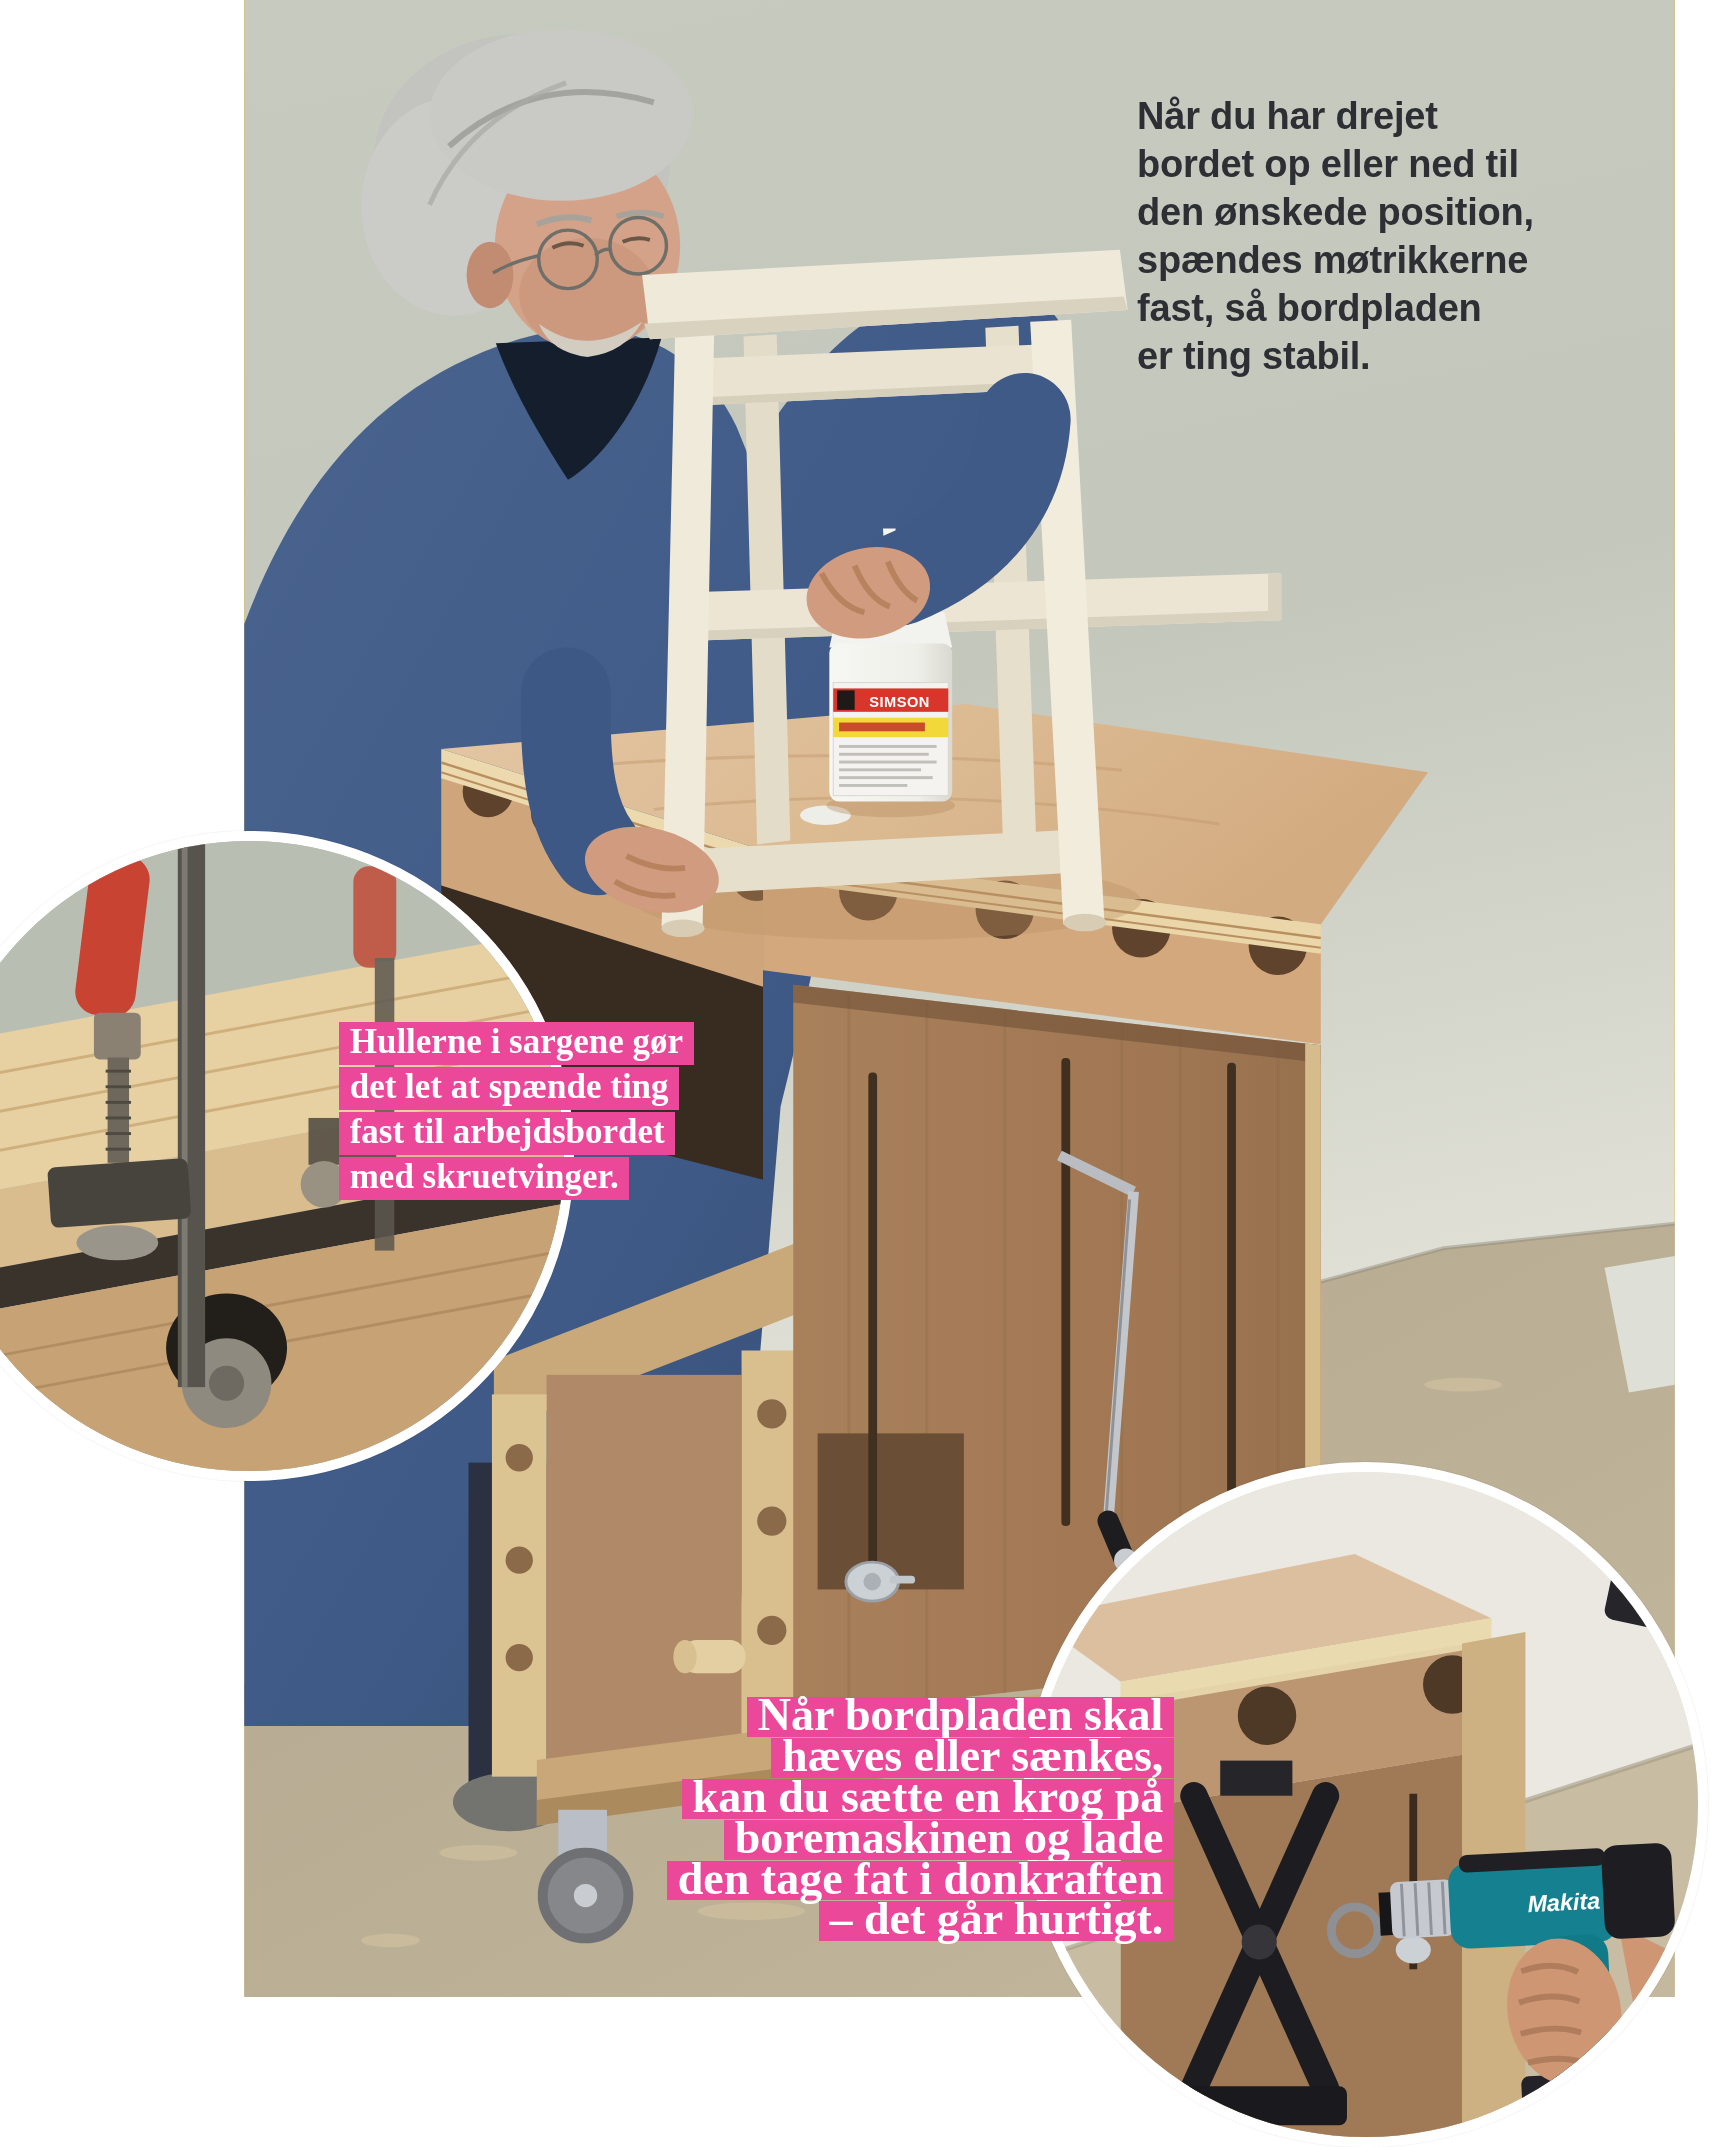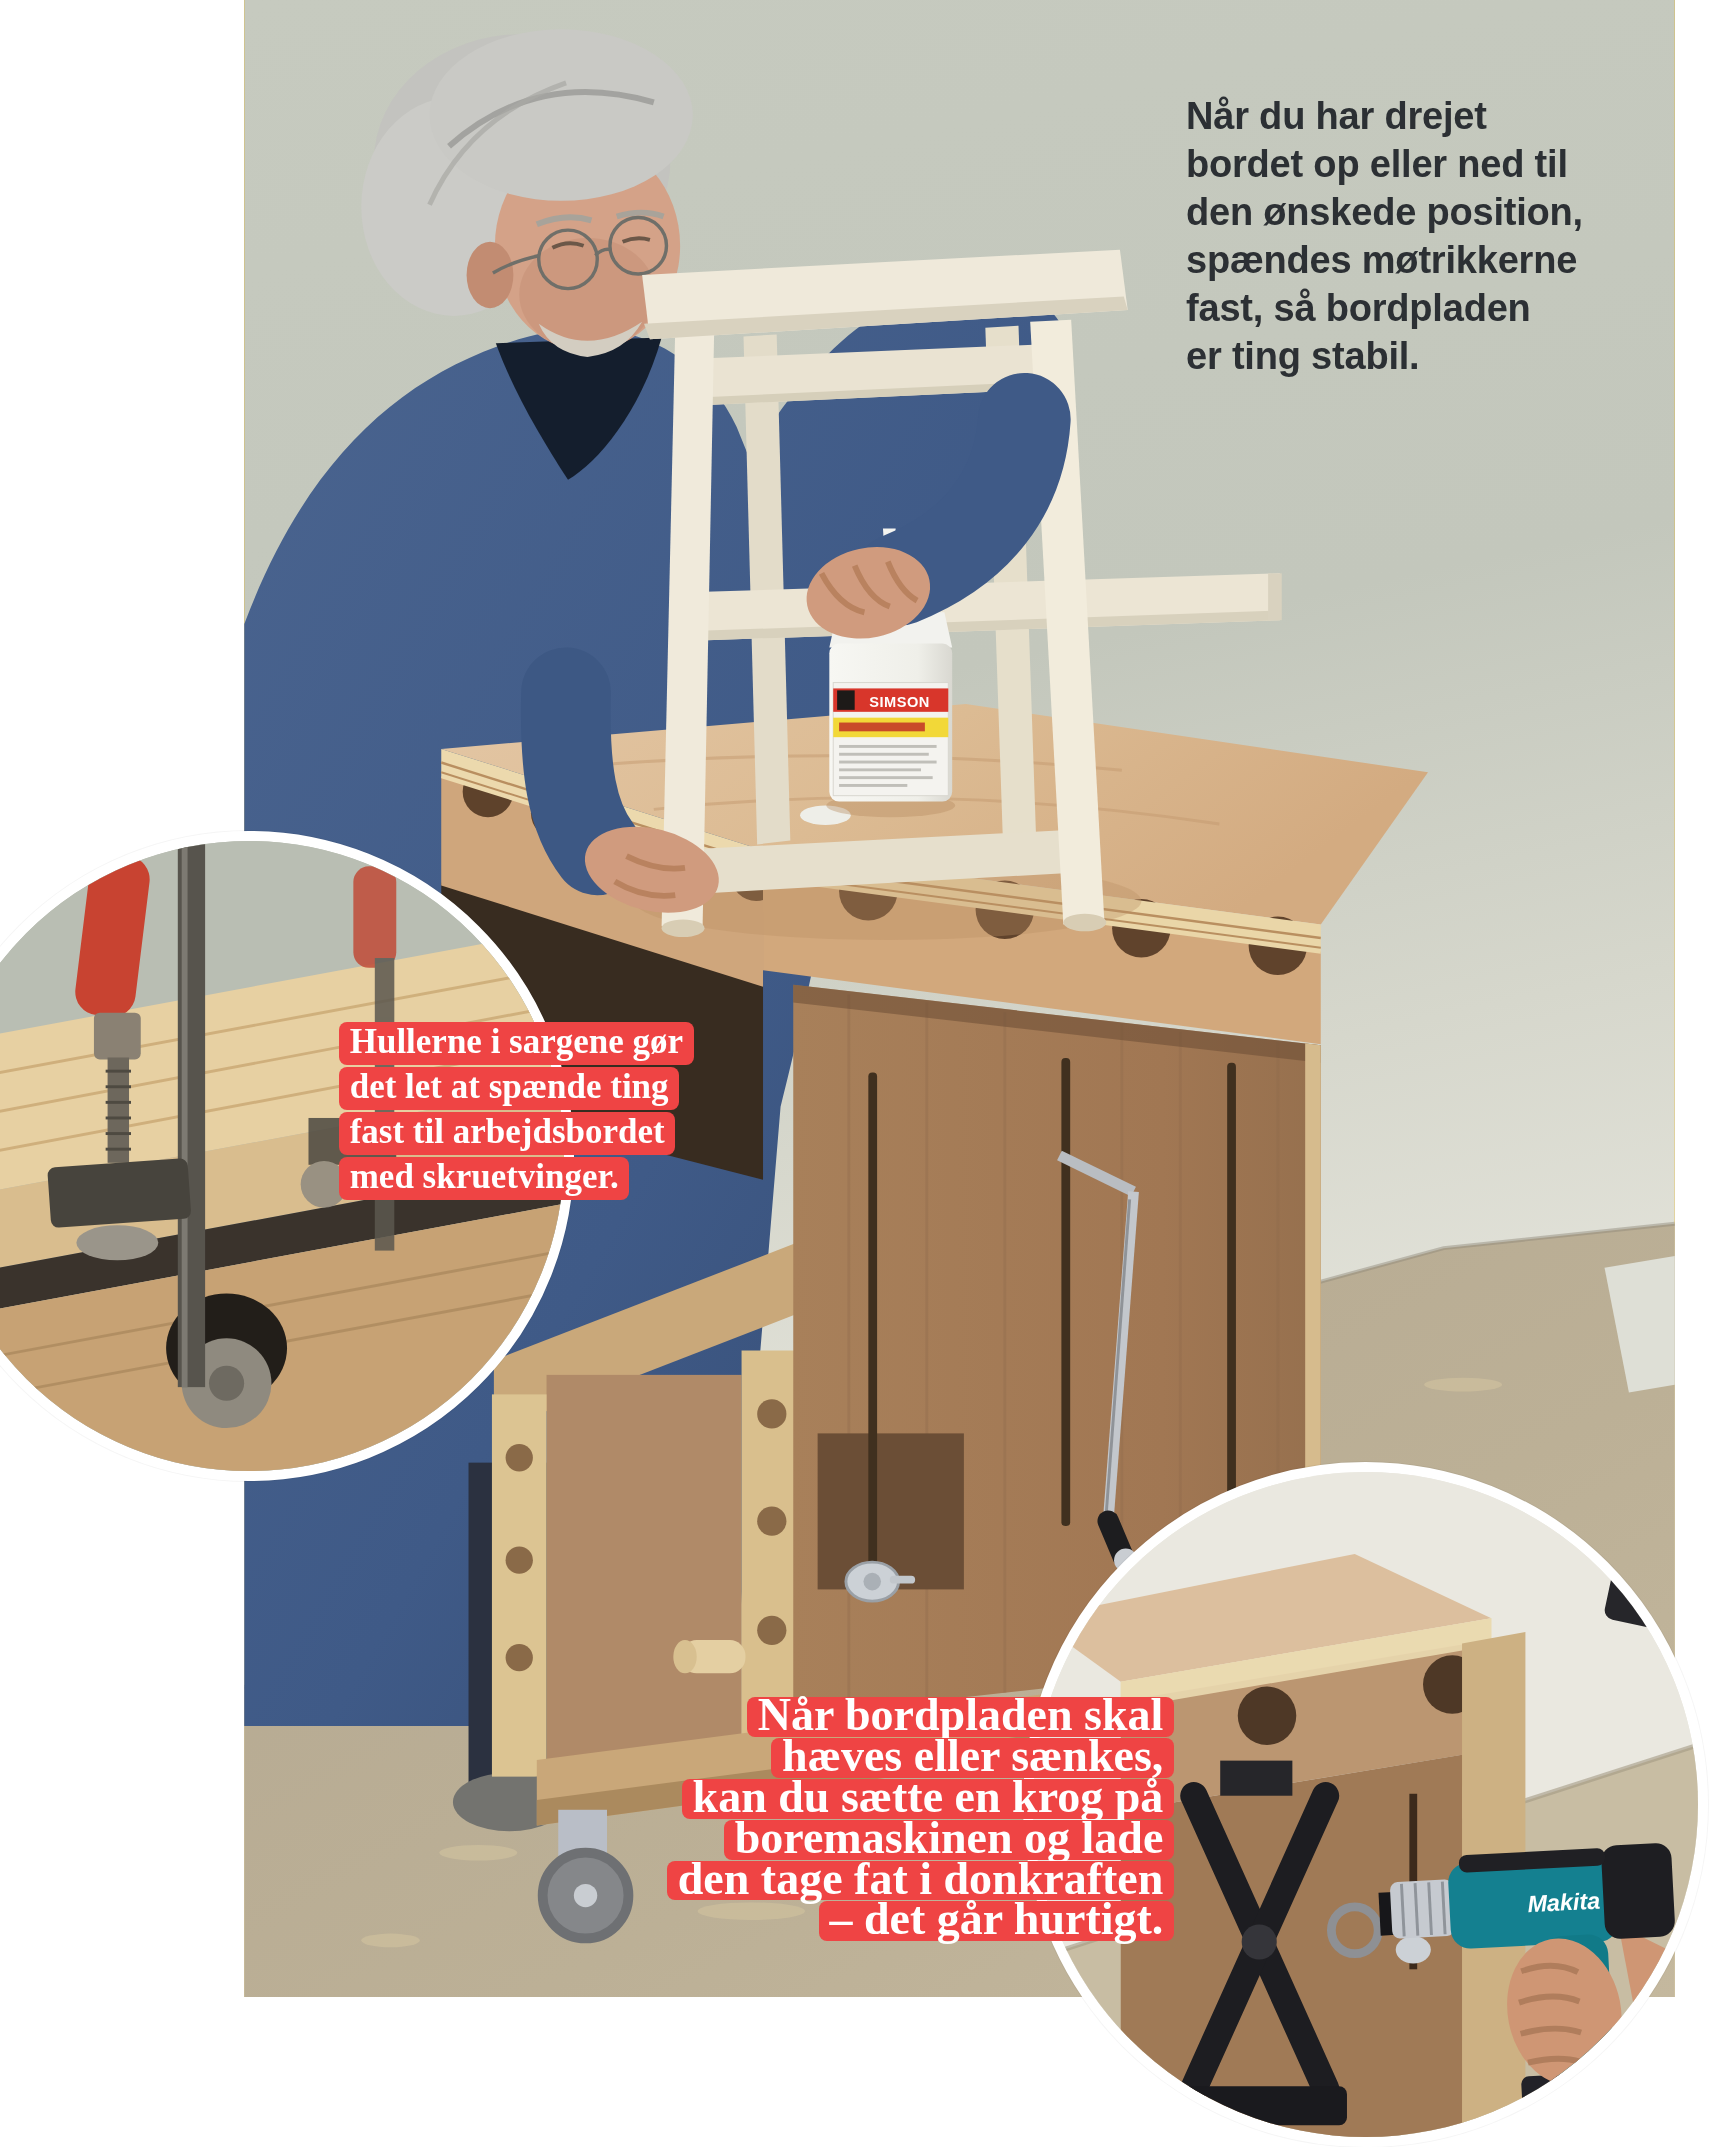--- a/index.html
+++ b/index.html
@@ -6,26 +6,26 @@
   #canvas{position:relative;width:1728px;height:2147px;background:#ffffff;overflow:hidden;
           font-family:"Liberation Sans",sans-serif;}
   .photo{position:absolute;left:244px;top:0;width:1431px;height:1997px;overflow:hidden;background:#eab308;}
   .photo svg{display:block;}
   
   .inset{position:absolute;border-radius:50%;border:10.7px solid #ffffff;overflow:hidden;
          background:#b9beb3;box-shadow:0 0 0 1px rgba(0,0,0,0.04);}
   .inset-left{left:-76px;top:831px;width:630px;height:630px;}
   .inset-bottom{left:1023px;top:1462px;width:665px;height:665px;background:#eae8e0;}
   
-  .cap-topright{position:absolute;left:1186px;top:92px;width:449px;z-index:6;
+  .cap-topright{position:absolute;left:1137px;top:92px;width:449px;z-index:6;
     font-weight:bold;font-size:38px;line-height:48px;color:#2c3034;letter-spacing:-0.2px;}
   .cap-topright .line{display:block;}
   .chips{position:absolute;display:flex;flex-direction:column;z-index:7;
     font-family:"Liberation Serif",serif;font-weight:bold;color:#ffffff;}
-  .chips .line{background:#ef4444;padding:2px 10.7px 5.9px 10.7px;margin-bottom:2px;white-space:nowrap;border-radius:8px;}
+  .chips .line{background:#ec4899;padding:2px 10.7px 5.9px 10.7px;margin-bottom:2px;white-space:nowrap;}
   .chips-left{left:339px;top:1022px;align-items:flex-start;font-size:35px;line-height:35px;}
   .chips-bottom{right:554px;top:1697px;align-items:flex-end;font-size:46px;line-height:32px;}
   .chips-bottom .line{margin-bottom:1px;}
 </style>
 </head>
 <body>
 
 <div id="canvas">
 
   <div class="photo">

